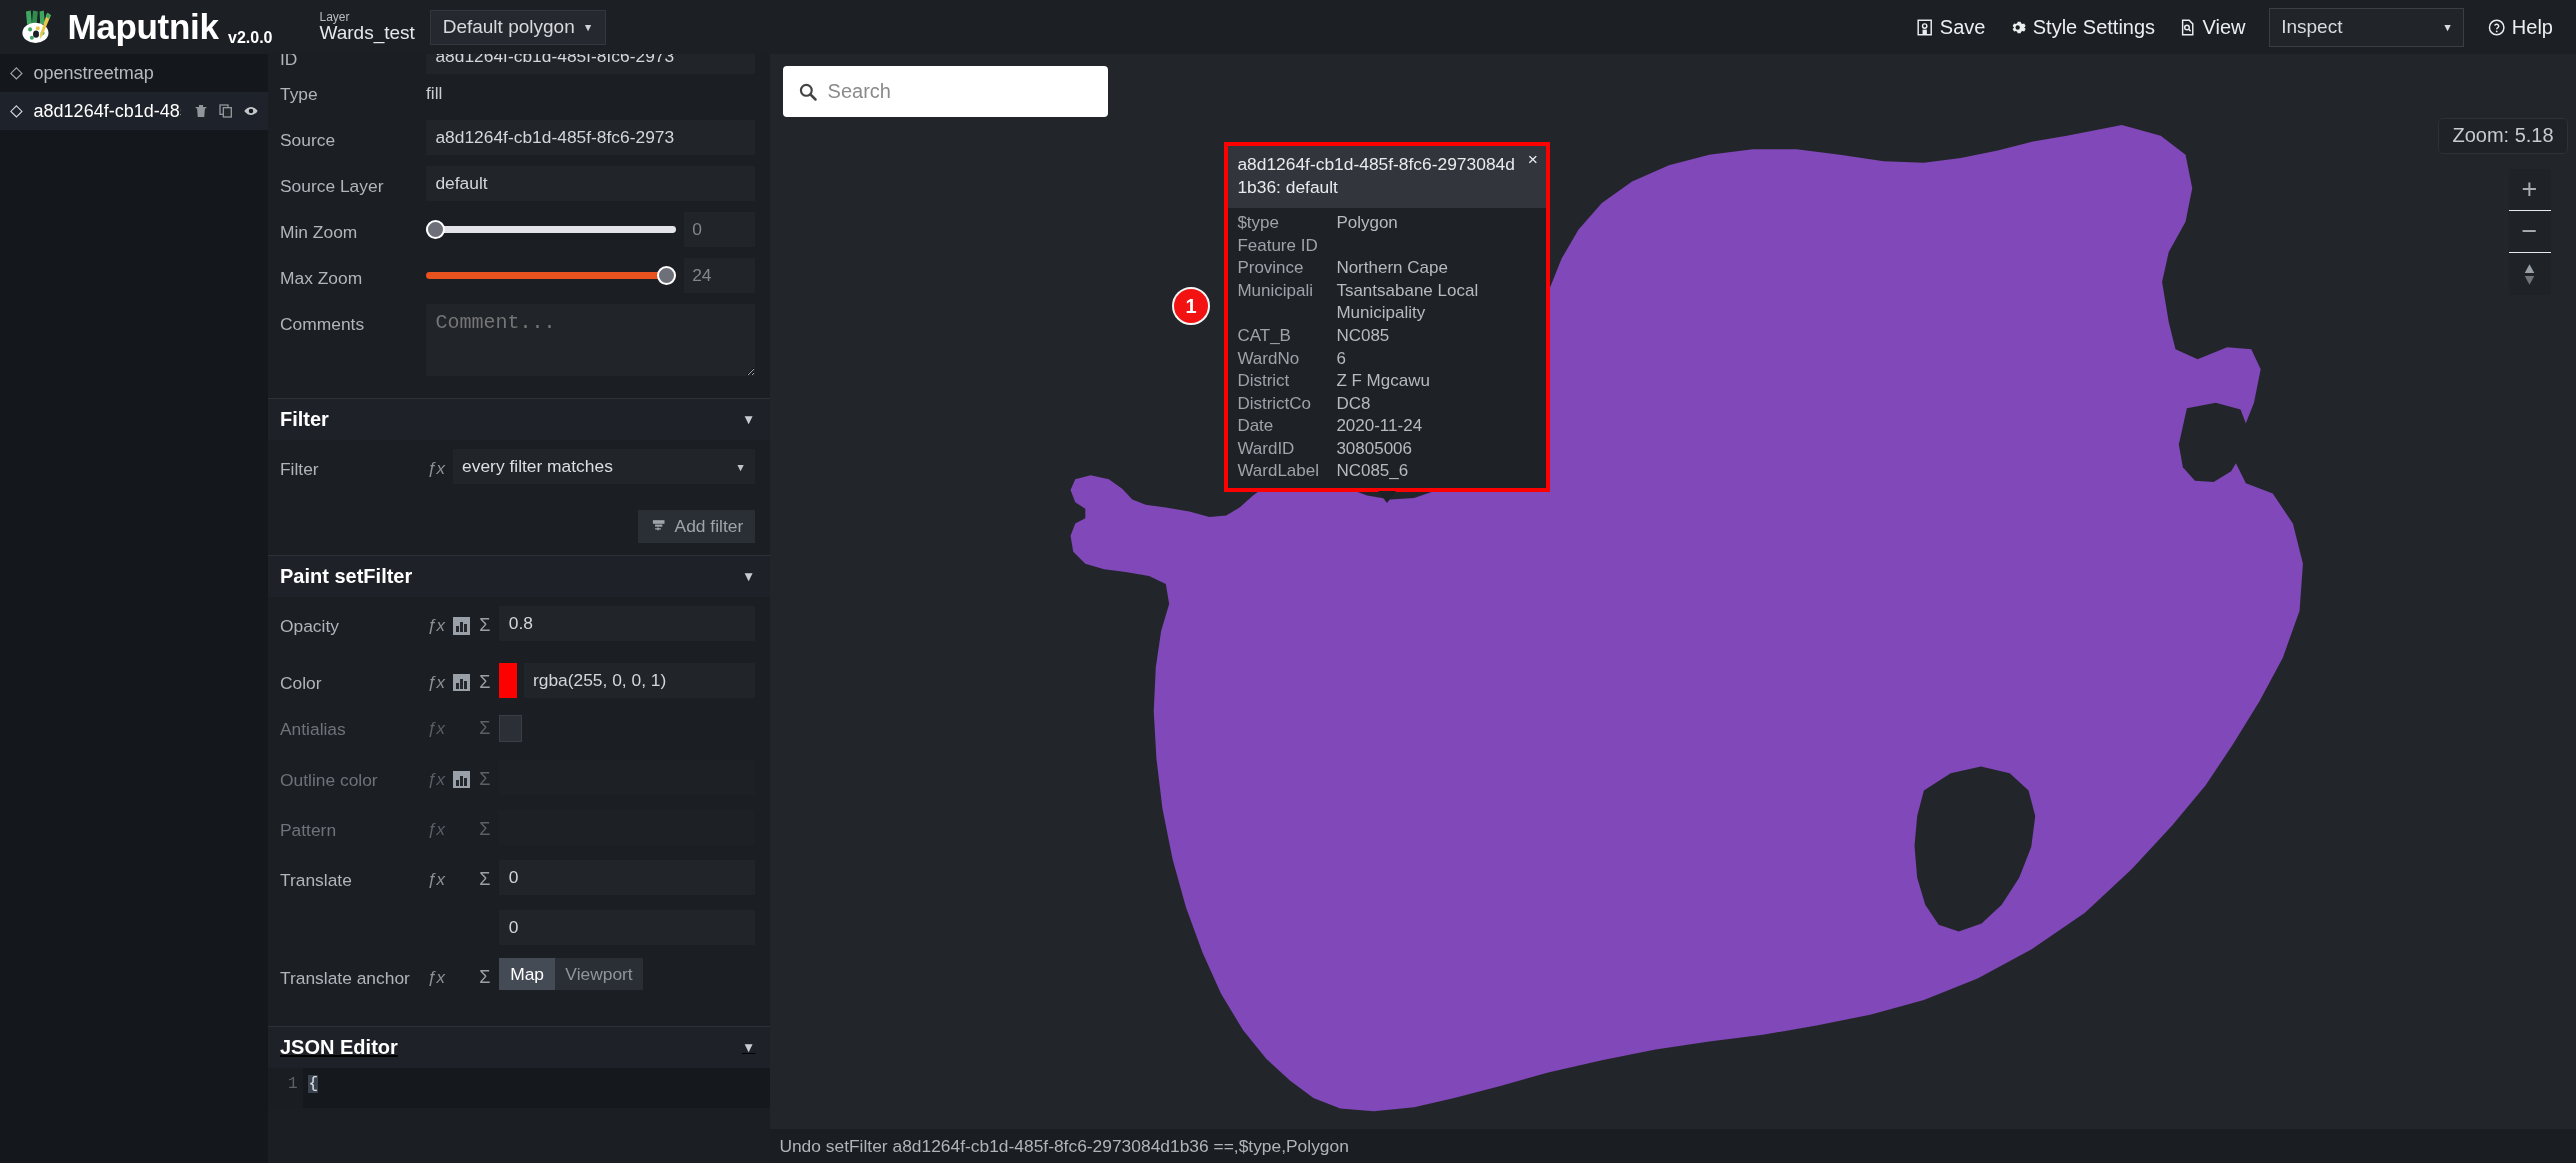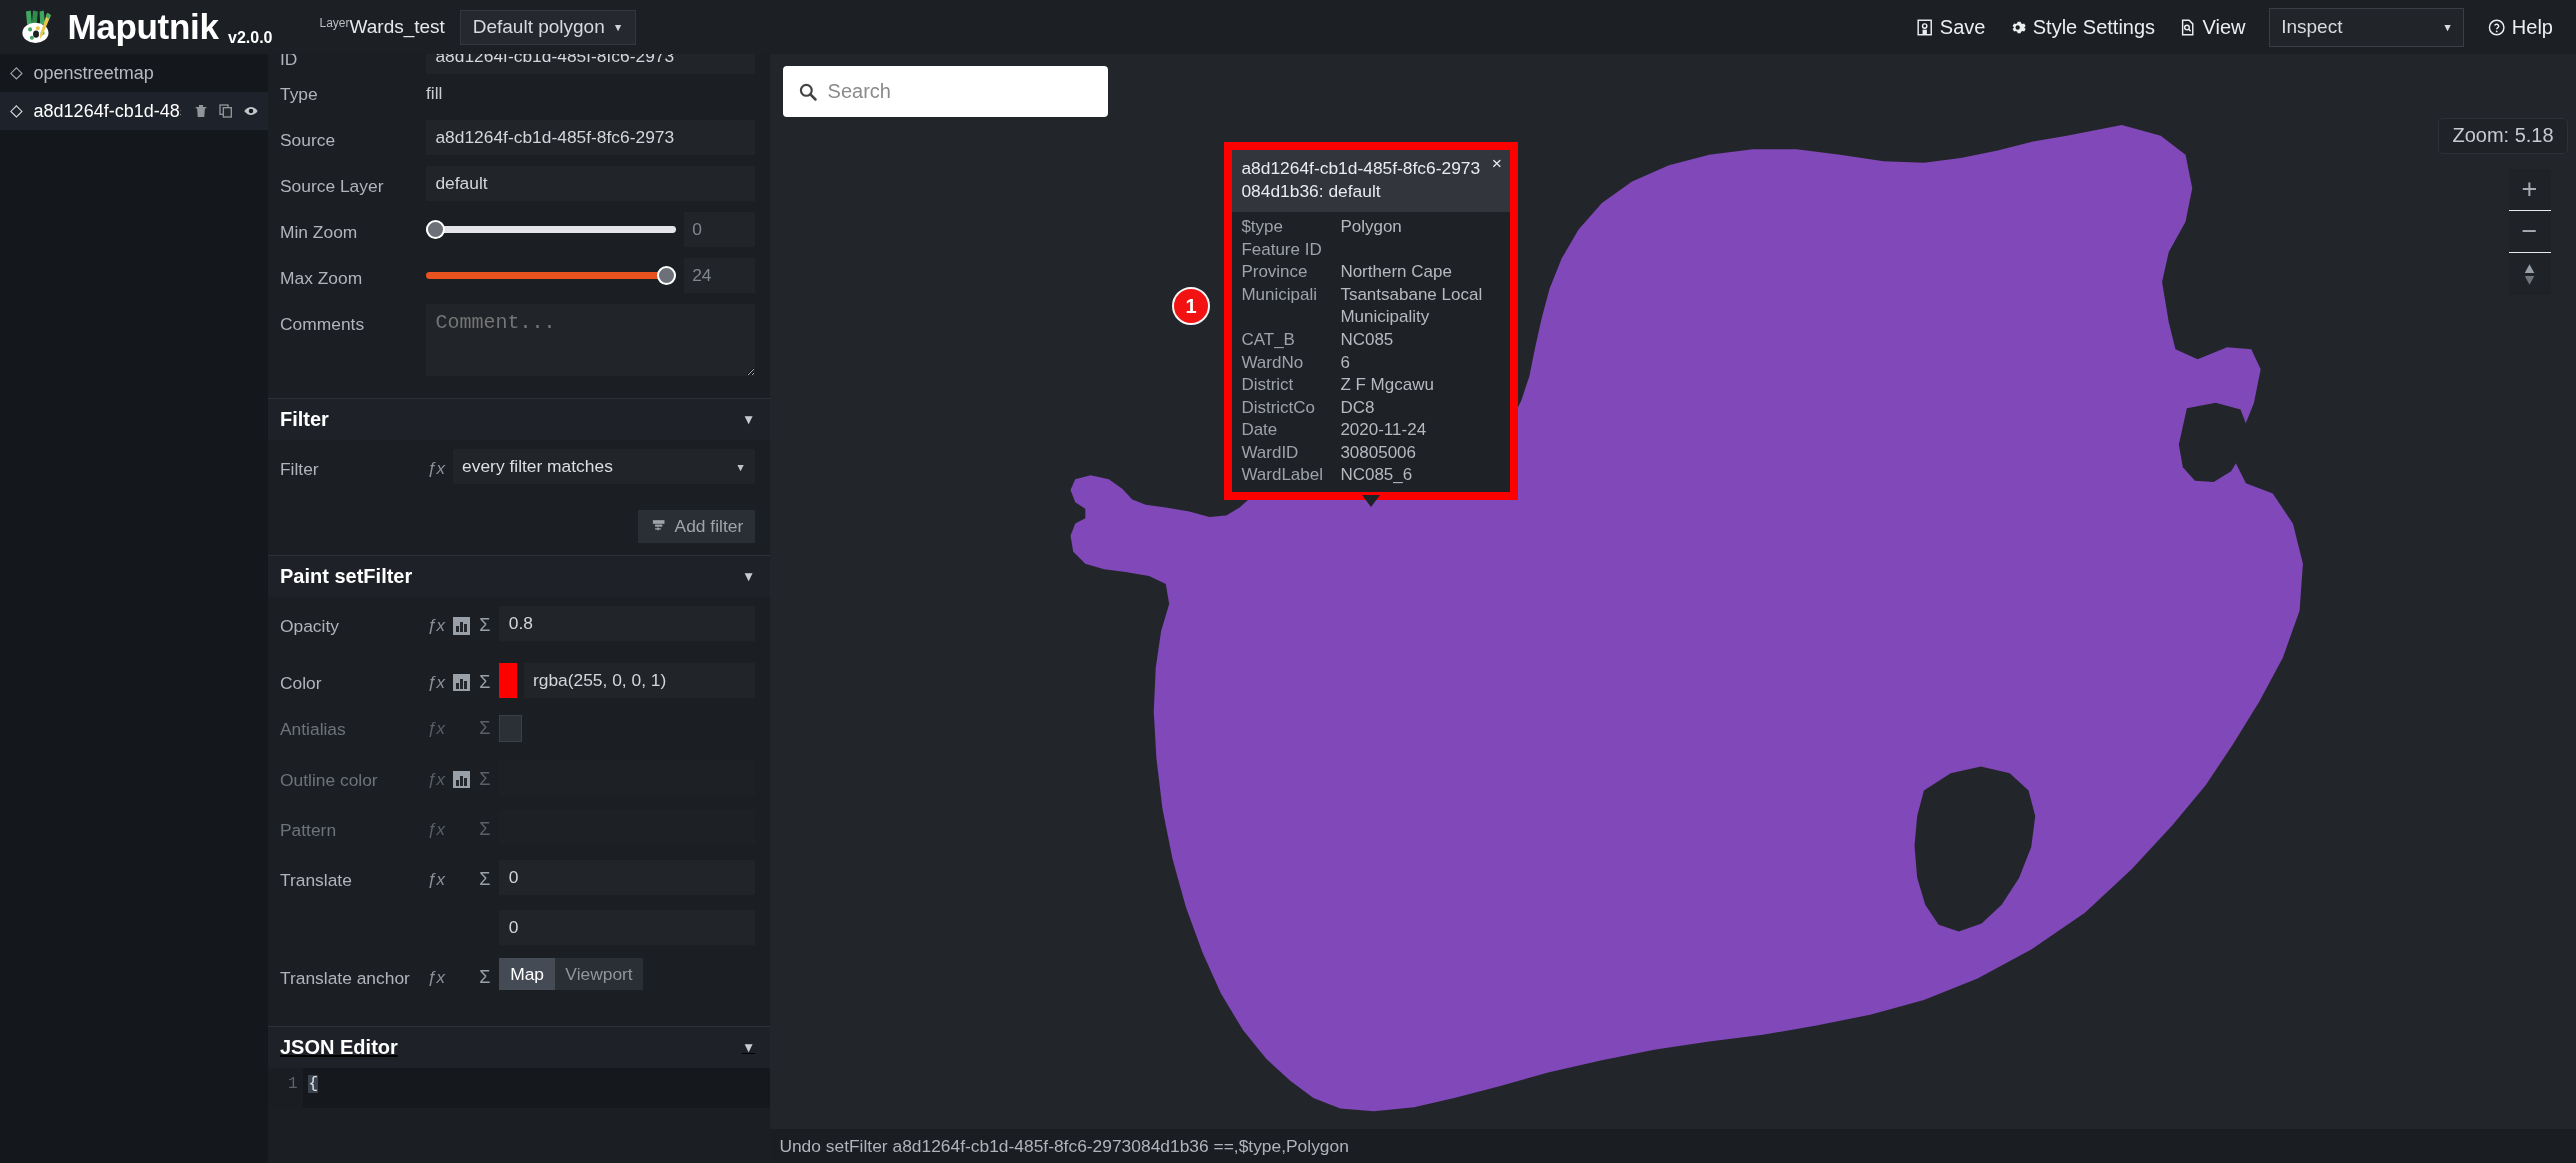--- a/index.html
+++ b/index.html
@@ -20,21 +20,21 @@
   }
   .brand {
     display: flex; align-items: flex-end; gap: 9.4px;
     margin-left: 20px;
   }
   .brand-logo { width: 38px; height: 38px; align-self: center; }
   .brand-name { font-size: 35px; color: #fff; font-weight: 700; letter-spacing: -0.3px; }
   .brand-ver { font-size: 16px; color: #fff; font-weight: 700; }
 
   .layer-sel { display: flex; align-items: center; margin-left: 47px; gap: 14.8px; }
-  .layer-sel-lbl { display: flex; flex-direction: row; line-height: 1.05; }
+  .layer-sel-lbl { display: flex; flex-direction: column; line-height: 1.05; }
   .layer-sel-lbl .k { font-size: 12px; color: #b9bcc2; }
   .layer-sel-lbl .v { font-size: 19px; color: #e6e8ea; }
   .layer-dd {
     background: #25282e; border: 0.7px solid #33373e; color: #d7d9dd;
     font-size: 19px; padding: 5.4px 12px; height: 35px;
     display: flex; align-items: center; gap: 8px;
     font-family: "Liberation Sans", sans-serif;
   }
   .layer-dd .caret { font-size: 10.7px; color: #cfd2d6; }
 
@@ -201,22 +201,22 @@
   }
   .zc-btn {
     height: 42px; display: flex; align-items: center; justify-content: center;
     border-bottom: 1.3px solid #e8eaec; cursor: pointer;
   }
   .zc-btn:last-child { border-bottom: none; }
   .zc-glyph { color: #a8acb3; font-size: 27px; line-height: 1; }
 
   
   #popup {
-    position: absolute; left: 1224px; top: 142px; width: 294px;
-    border: 8px solid #ffffff; background: #1e2126; z-index: 20;
+    position: absolute; left: 1224px; top: 142px; width: 326px;
+    border: 4px solid #ffffff; background: #1e2126; z-index: 20;
   }
   .pop-head {
     background: #32363c; padding: 6.7px 9.4px 8px 9.4px; position: relative;
   }
   .pop-title { font-size: 17.4px; color: #e9ebee; line-height: 1.35; word-break: break-all; padding-right: 20px;}
   .pop-close {
     position: absolute; right: 8px; top: 5.4px; color: #e9ebee;
     font-size: 17.4px; cursor: pointer; line-height: 1;
   }
   .pop-body { padding: 4px 0 5.4px 0; }

